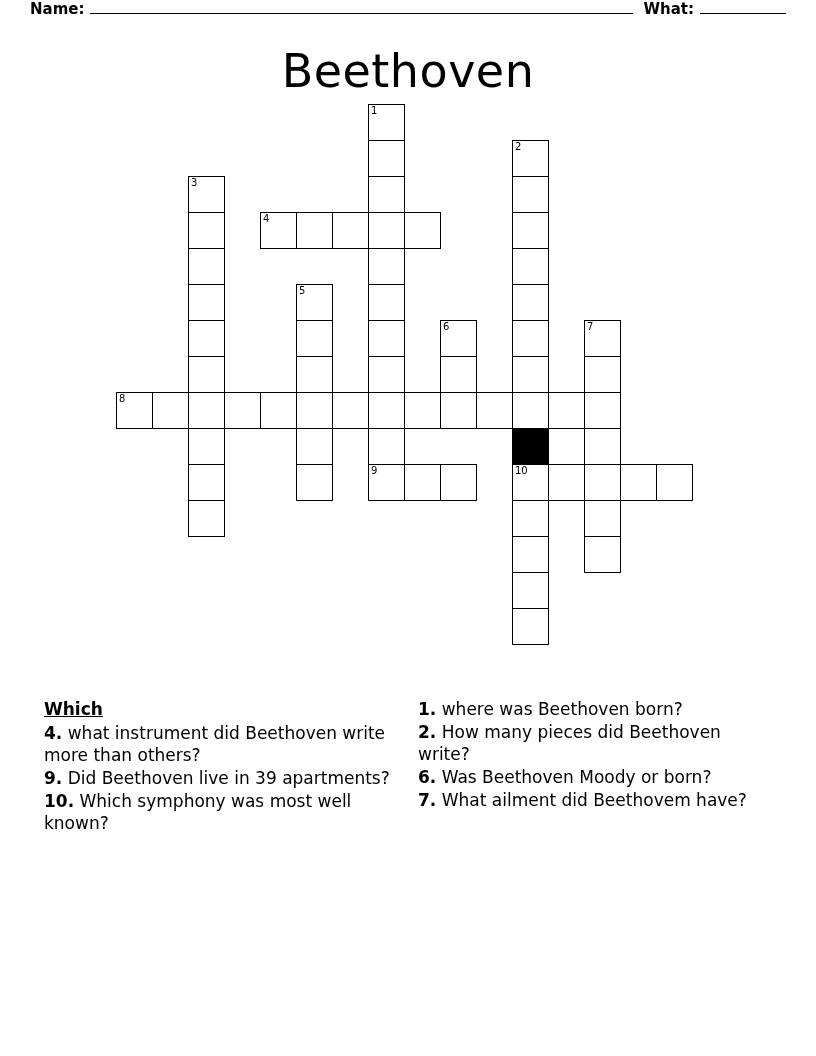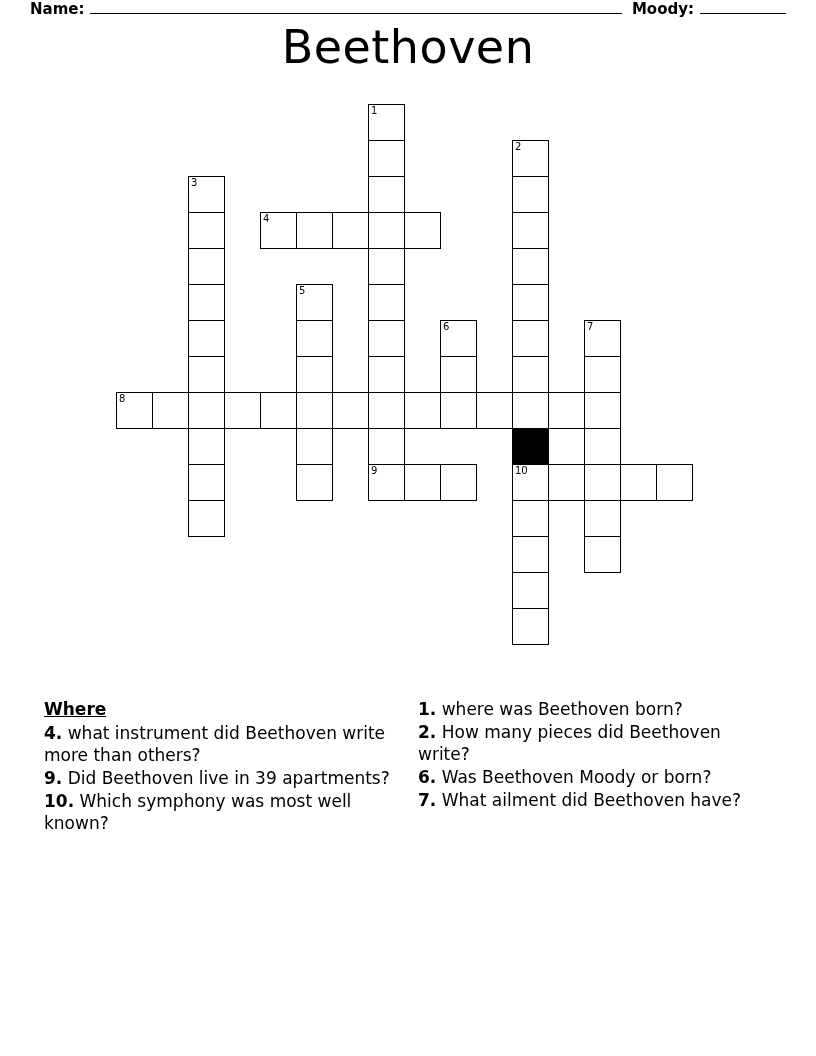--- a/index.html
+++ b/index.html
@@ -44,21 +44,21 @@
   .date-line {
     width: 86px;
     border-bottom: 1.5px solid #000;
     height: 13px;
     margin-left: 4px;
   }
 
   
   .puzzle-title {
     position: absolute;
-    top: 20px;
+    top: 44px;
     left: 0;
     width: 816px;
     text-align: center;
     font-size: 46px;
     font-weight: normal;
     letter-spacing: 0.5px;
   }
 
   
   #grid-area {
@@ -115,21 +115,21 @@
   .clue b { font-weight: bold; }
 </style>
 </head>
 <body>
 
 <div class="page">
 
   <div class="header-row">
     <span class="name-label">Name:</span>
     <span class="name-line"></span>
-    <span class="date-label">Moody:</span>
+    <span class="date-label">What:</span>
     <span class="date-line"></span>
   </div>
 
   <div class="puzzle-title">Beethoven</div>
 
   <div id="grid-area">
       <div class="cell" style="left: 368px; top: 0px;">
         <span class="num">1</span>
       </div>
       <div class="cell" style="left: 512px; top: 36px;">
@@ -213,30 +213,30 @@
       <div class="cell" style="left: 512px; top: 396px;"></div>
       <div class="cell" style="left: 584px; top: 396px;"></div>
       <div class="cell" style="left: 512px; top: 432px;"></div>
       <div class="cell" style="left: 584px; top: 432px;"></div>
       <div class="cell" style="left: 512px; top: 468px;"></div>
       <div class="cell" style="left: 512px; top: 504px;"></div>
     </div>
 
   <div class="clues">
     <div class="clue-col">
-      <div class="clue-heading">Where</div>
+      <div class="clue-heading">Which</div>
       <div id="across-list">
           <div class="clue"><b>4.</b><span> what instrument did Beethoven write more than others?</span></div>
           <div class="clue"><b>9.</b><span> Did Beethoven live in 39 apartments?</span></div>
           <div class="clue"><b>10.</b><span> Which symphony was most well known?</span></div>
         </div>
     </div>
     <div class="clue-col">
       <div id="down-list">
           <div class="clue"><b>1.</b><span> where was Beethoven born?</span></div>
           <div class="clue"><b>2.</b><span> How many pieces did Beethoven write?</span></div>
           <div class="clue"><b>6.</b><span> Was Beethoven Moody or born?</span></div>
-          <div class="clue"><b>7.</b><span> What ailment did Beethoven have?</span></div>
+          <div class="clue"><b>7.</b><span> What ailment did Beethovem have?</span></div>
         </div>
     </div>
   </div>
 
 </div>
 
 </body></html>

